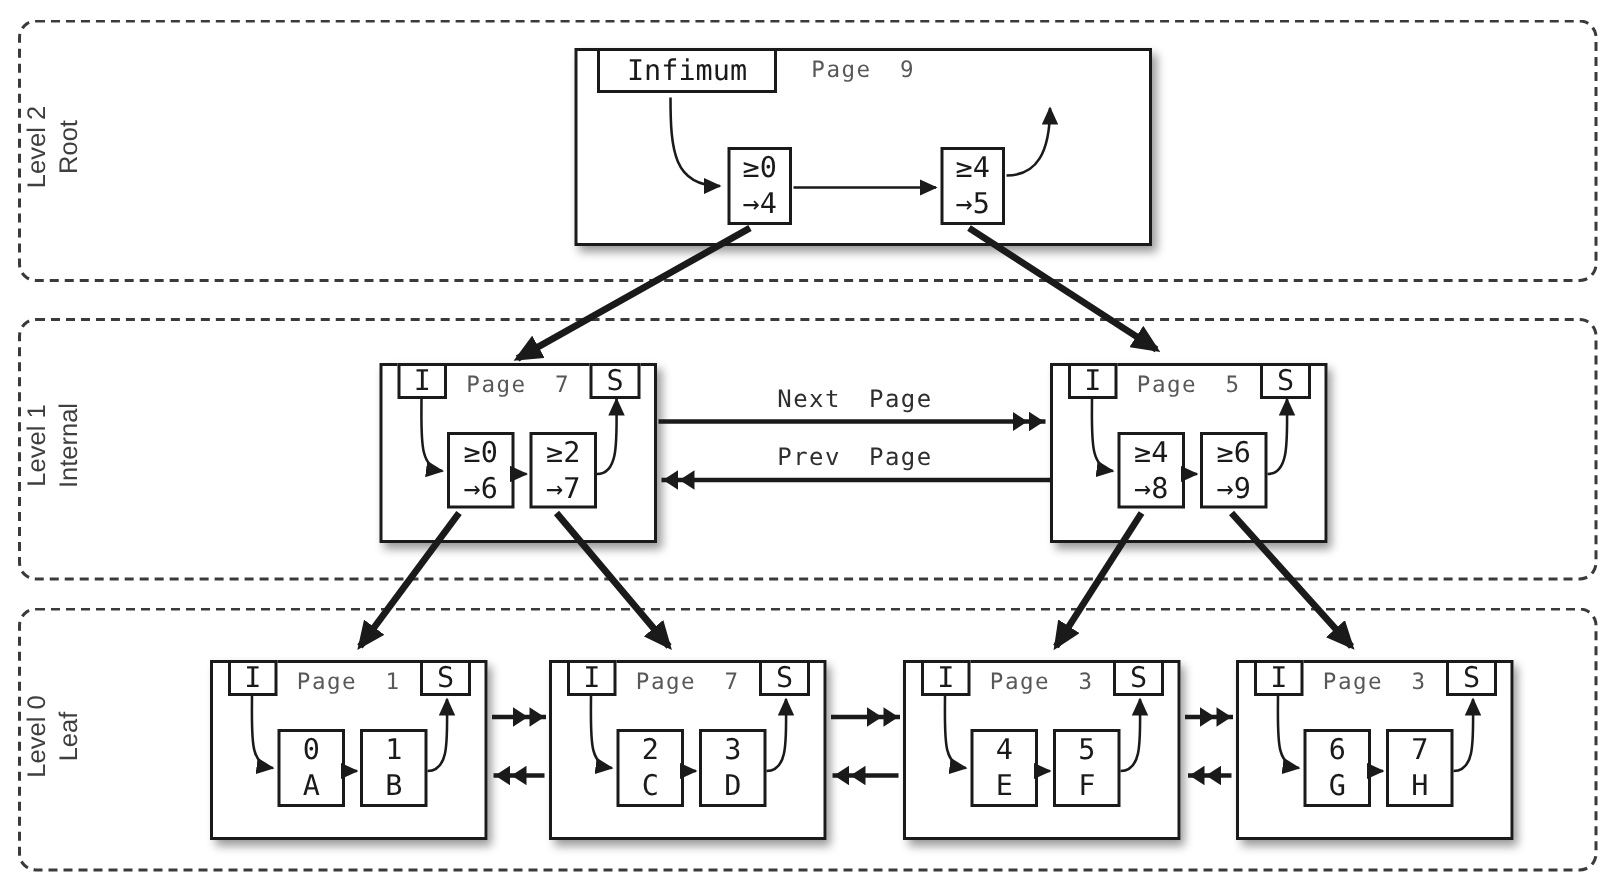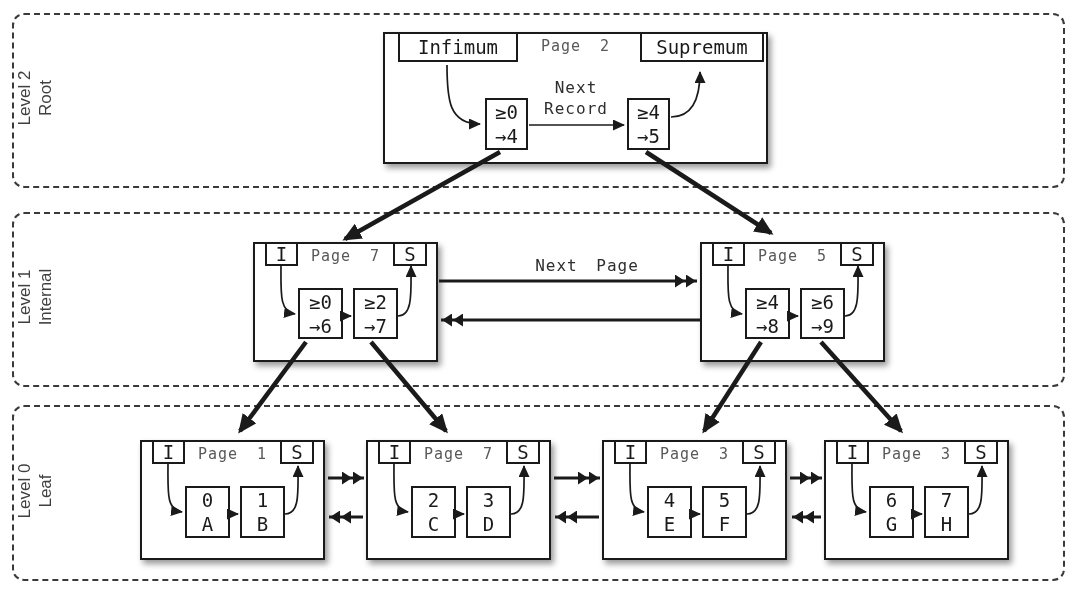--- a/index.html
+++ b/index.html
@@ -67,37 +67,30 @@
   </div>
   <div class="vlabel" style="top:469px;">
     <span>Level 0</span>
     <span>Leaf</span>
   </div>
 
   <div class="page" style="left:383px;top:32px;width:385px;height:132px;">
     <div class="hdr" style="left:13px;width:120px;">
         <span>Infimum</span>
       </div>
-    <div class="page-title">Page 2</div>
-    <div class="hdr" style="left:255px;width:124px;">
-        <span>Supremum</span>
-      </div>
+    <div class="page-title">Page 9</div>
     <div class="cell" style="left:100px;top:64px;width:43px;height:52px;">
       <span>≥0</span>
       <span>→4</span>
     </div>
     <div class="cell" style="left:242px;top:64px;width:43px;height:52px;">
       <span>≥4</span>
       <span>→5</span>
     </div>
   </div>
-  <div class="floatlabel" style="left:520px;top:77px;width:112px;line-height:21px;">
-    <div>Next</div>
-    <div>Record</div>
-  </div>
 
   <div class="page" style="left:253px;top:242px;width:185px;height:120px;">
     <div class="hdr small" style="left:10px;width:33px;">
         <span>I</span>
       </div>
     <div class="page-title">Page 7</div>
     <div class="hdr small" style="left:138px;width:34px;">
         <span>S</span>
       </div>
     <div class="cell" style="left:43px;top:44px;width:45px;height:51px;">
@@ -121,21 +114,22 @@
     <div class="cell" style="left:43px;top:44px;width:45px;height:51px;">
       <span>≥4</span>
       <span>→8</span>
     </div>
     <div class="cell" style="left:98px;top:44px;width:45px;height:51px;">
       <span>≥6</span>
       <span>→9</span>
     </div>
   </div>
 
-  <div class="floatlabel" style="left:512px;top:256px;width:150px;">Next Page</div>
+  <div class="floatlabel" style="left:495px;top:256px;width:150px;">Next Page</div>
+  <div class="floatlabel" style="left:495px;top:295px;width:150px;">Prev Page</div>
 
   <div class="page" style="left:140px;top:440px;width:185px;height:120px;">
     <div class="hdr small" style="left:10px;width:33px;">
         <span>I</span>
       </div>
     <div class="page-title">Page 1</div>
     <div class="hdr small" style="left:138px;width:34px;">
         <span>S</span>
       </div>
     <div class="cell" style="left:43px;top:44px;width:45px;height:52px;">

